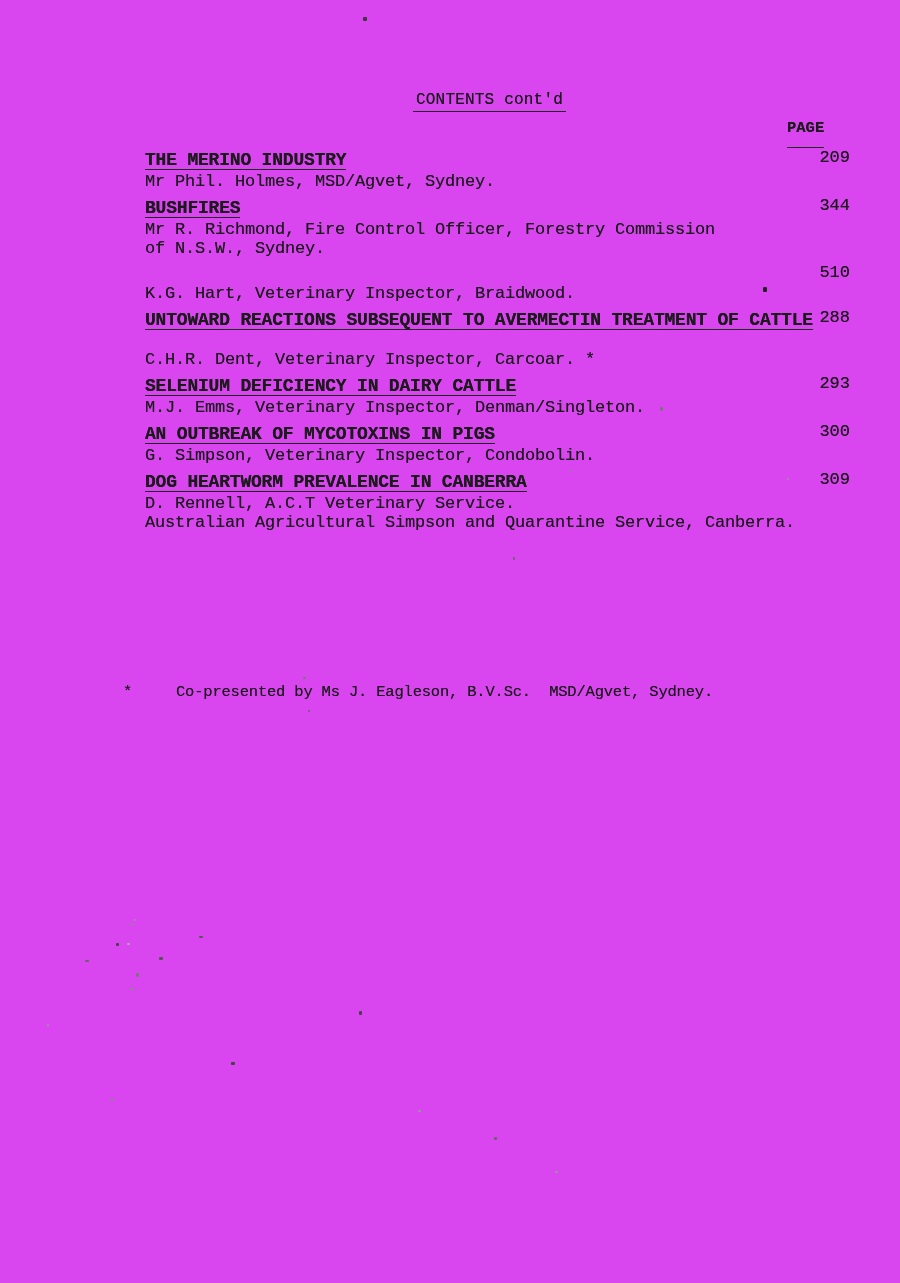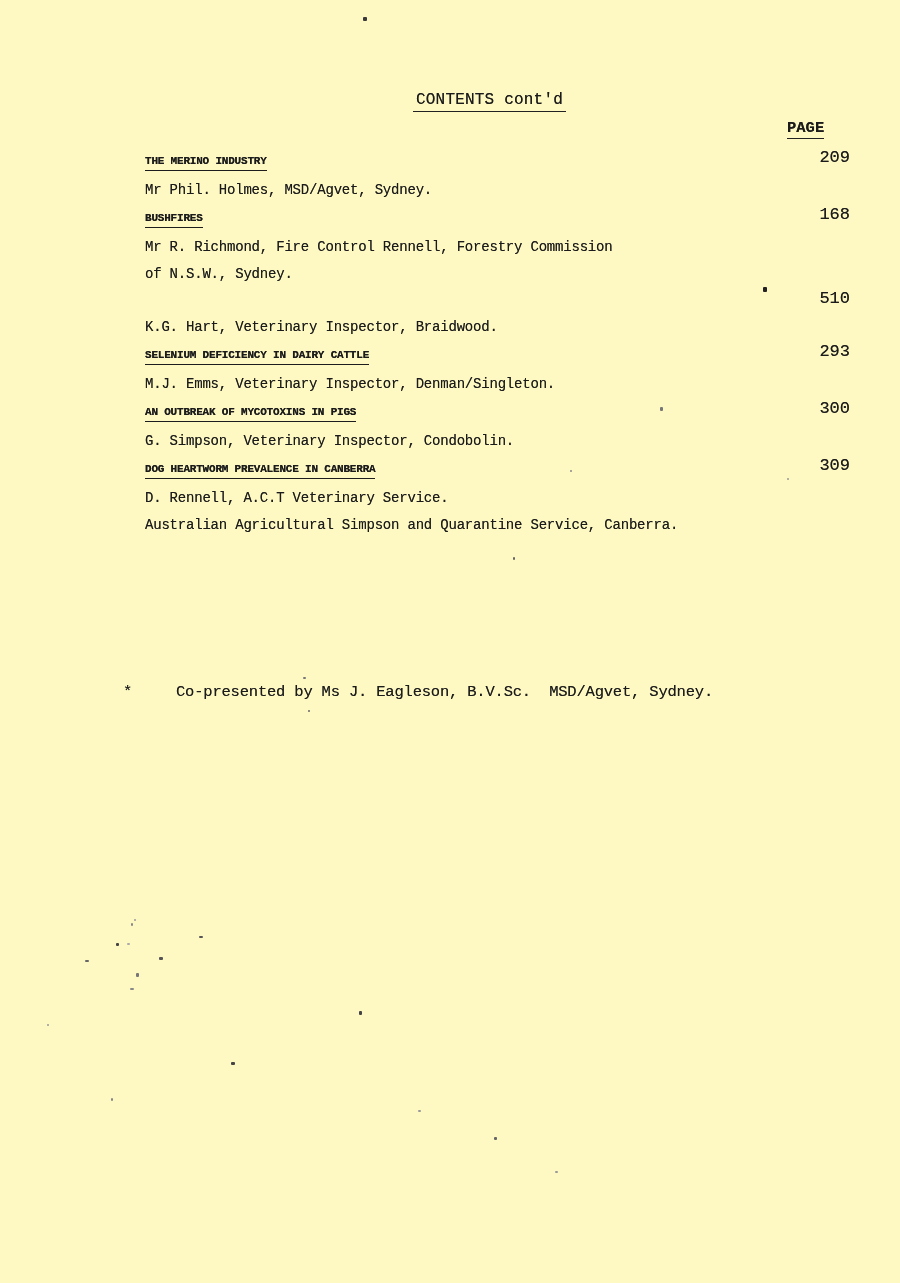--- a/index.html
+++ b/index.html
@@ -5,71 +5,70 @@
   html, body { margin: 0; padding: 0; }
   body {
     width: 900px; height: 1283px;
     background: #ffffff;
     font-family: "Liberation Mono", "DejaVu Sans Mono", monospace;
     color: #1b1b1b;
   }
   .page {
     position: relative;
     width: 900px; height: 1283px;
-    background: #fef9c3;
+    background: #d946ef;
     overflow: hidden;
   }
   .doc-title {
     position: absolute;
     left: 413px; top: 91px;
     font-size: 16px; line-height: 18px;
     letter-spacing: 0.2px;
     border-bottom: 1.5px solid #222;
     padding: 0 3px 2px 3px;
     text-shadow: 0 0 0.5px rgba(20,20,20,0.75);
   }
   .page-col-label {
     position: absolute;
     left: 787px; top: 120px;
     font-size: 15.5px; line-height: 17px;
     font-weight: bold;
     border-bottom: 1.6px solid #222;
-    padding-bottom: 1px;
+    padding-bottom: 10px;
     text-shadow: 0 0 0.5px rgba(20,20,20,0.7);
   }
   .entries {
     position: absolute;
     left: 145px; top: 151px;
     width: 705px;
   }
   .entry { position: relative; margin-bottom: 8px; }
   .entry-title {
     display: inline-block;
-    font-size: 11px; line-height: 18px;
+    font-size: 18px; line-height: 18px;
     font-weight: bold;
     letter-spacing: -0.2px;
     border-bottom: 1.8px solid #1d1d1d;
     padding-bottom: 0px;
     margin-bottom: 2px;
     text-shadow: 0 0 0.6px rgba(15,15,15,0.85);
   }
   .entry-page {
     position: absolute;
     right: 0; top: -3px;
     font-size: 17px; line-height: 19px;
     text-shadow: 0 0 0.5px rgba(20,20,20,0.7);
     margin-left: 28px;
   }
   .authors { margin-left: 43px; }
   .author {
     display: block;
-    font-size: 14px; line-height: 19px;
+    font-size: 17px; line-height: 19px;
     letter-spacing: -0.2px;
     text-shadow: 0 0 0.5px rgba(25,25,25,0.65);
-    margin-top: 8px;
   }
   .footnote {
     position: absolute;
     left: 0; top: 683px;
     width: 900px;
     font-size: 15.5px; line-height: 19px;
   }
   .footnote-marker { position: absolute; left: 123px; top: 0; text-shadow: 0 0 0.5px rgba(25,25,25,0.65); }
   .footnote-text { position: absolute; left: 176px; top: 0; white-space: pre; letter-spacing: -0.2px; text-shadow: 0 0 0.5px rgba(25,25,25,0.65); }
   .speck { position: absolute; background: #3a3a3a; border-radius: 1px; }
@@ -88,35 +87,42 @@
     <div class="entry">
       <span class="entry-title">THE MERINO INDUSTRY</span>
       <span class="entry-page">209</span>
       <span class="authors">
         <span class="author">Mr Phil. Holmes, MSD/Agvet, Sydney.</span>
       </span>
     </div>
 
     <div class="entry">
       <span class="entry-title">BUSHFIRES</span>
-      <span class="entry-page">168</span>
+      <span class="entry-page">344</span>
       <span class="authors">
-        <span class="author">Mr R. Richmond, Fire Control Rennell, Forestry Commission</span>
+        <span class="author">Mr R. Richmond, Fire Control Officer, Forestry Commission</span>
         <span class="author">of N.S.W., Sydney.</span>
       </span>
     </div>
 
 
     <div class="entry">
       <span class="entry-page">510</span>
       <span class="authors">
         <span class="author">K.G. Hart, Veterinary Inspector, Braidwood.</span>
       </span>
     </div>
 
+    <div class="entry">
+      <span class="entry-title">UNTOWARD REACTIONS SUBSEQUENT TO AVERMECTIN TREATMENT OF CATTLE</span>
+      <span class="entry-page">288</span>
+      <span class="authors">
+        <span class="author">C.H.R. Dent, Veterinary Inspector, Carcoar. *</span>
+      </span>
+    </div>
 
     <div class="entry">
       <span class="entry-title">SELENIUM DEFICIENCY IN DAIRY CATTLE</span>
       <span class="entry-page">293</span>
       <span class="authors">
         <span class="author">M.J. Emms, Veterinary Inspector, Denman/Singleton.</span>
       </span>
     </div>
 
 

